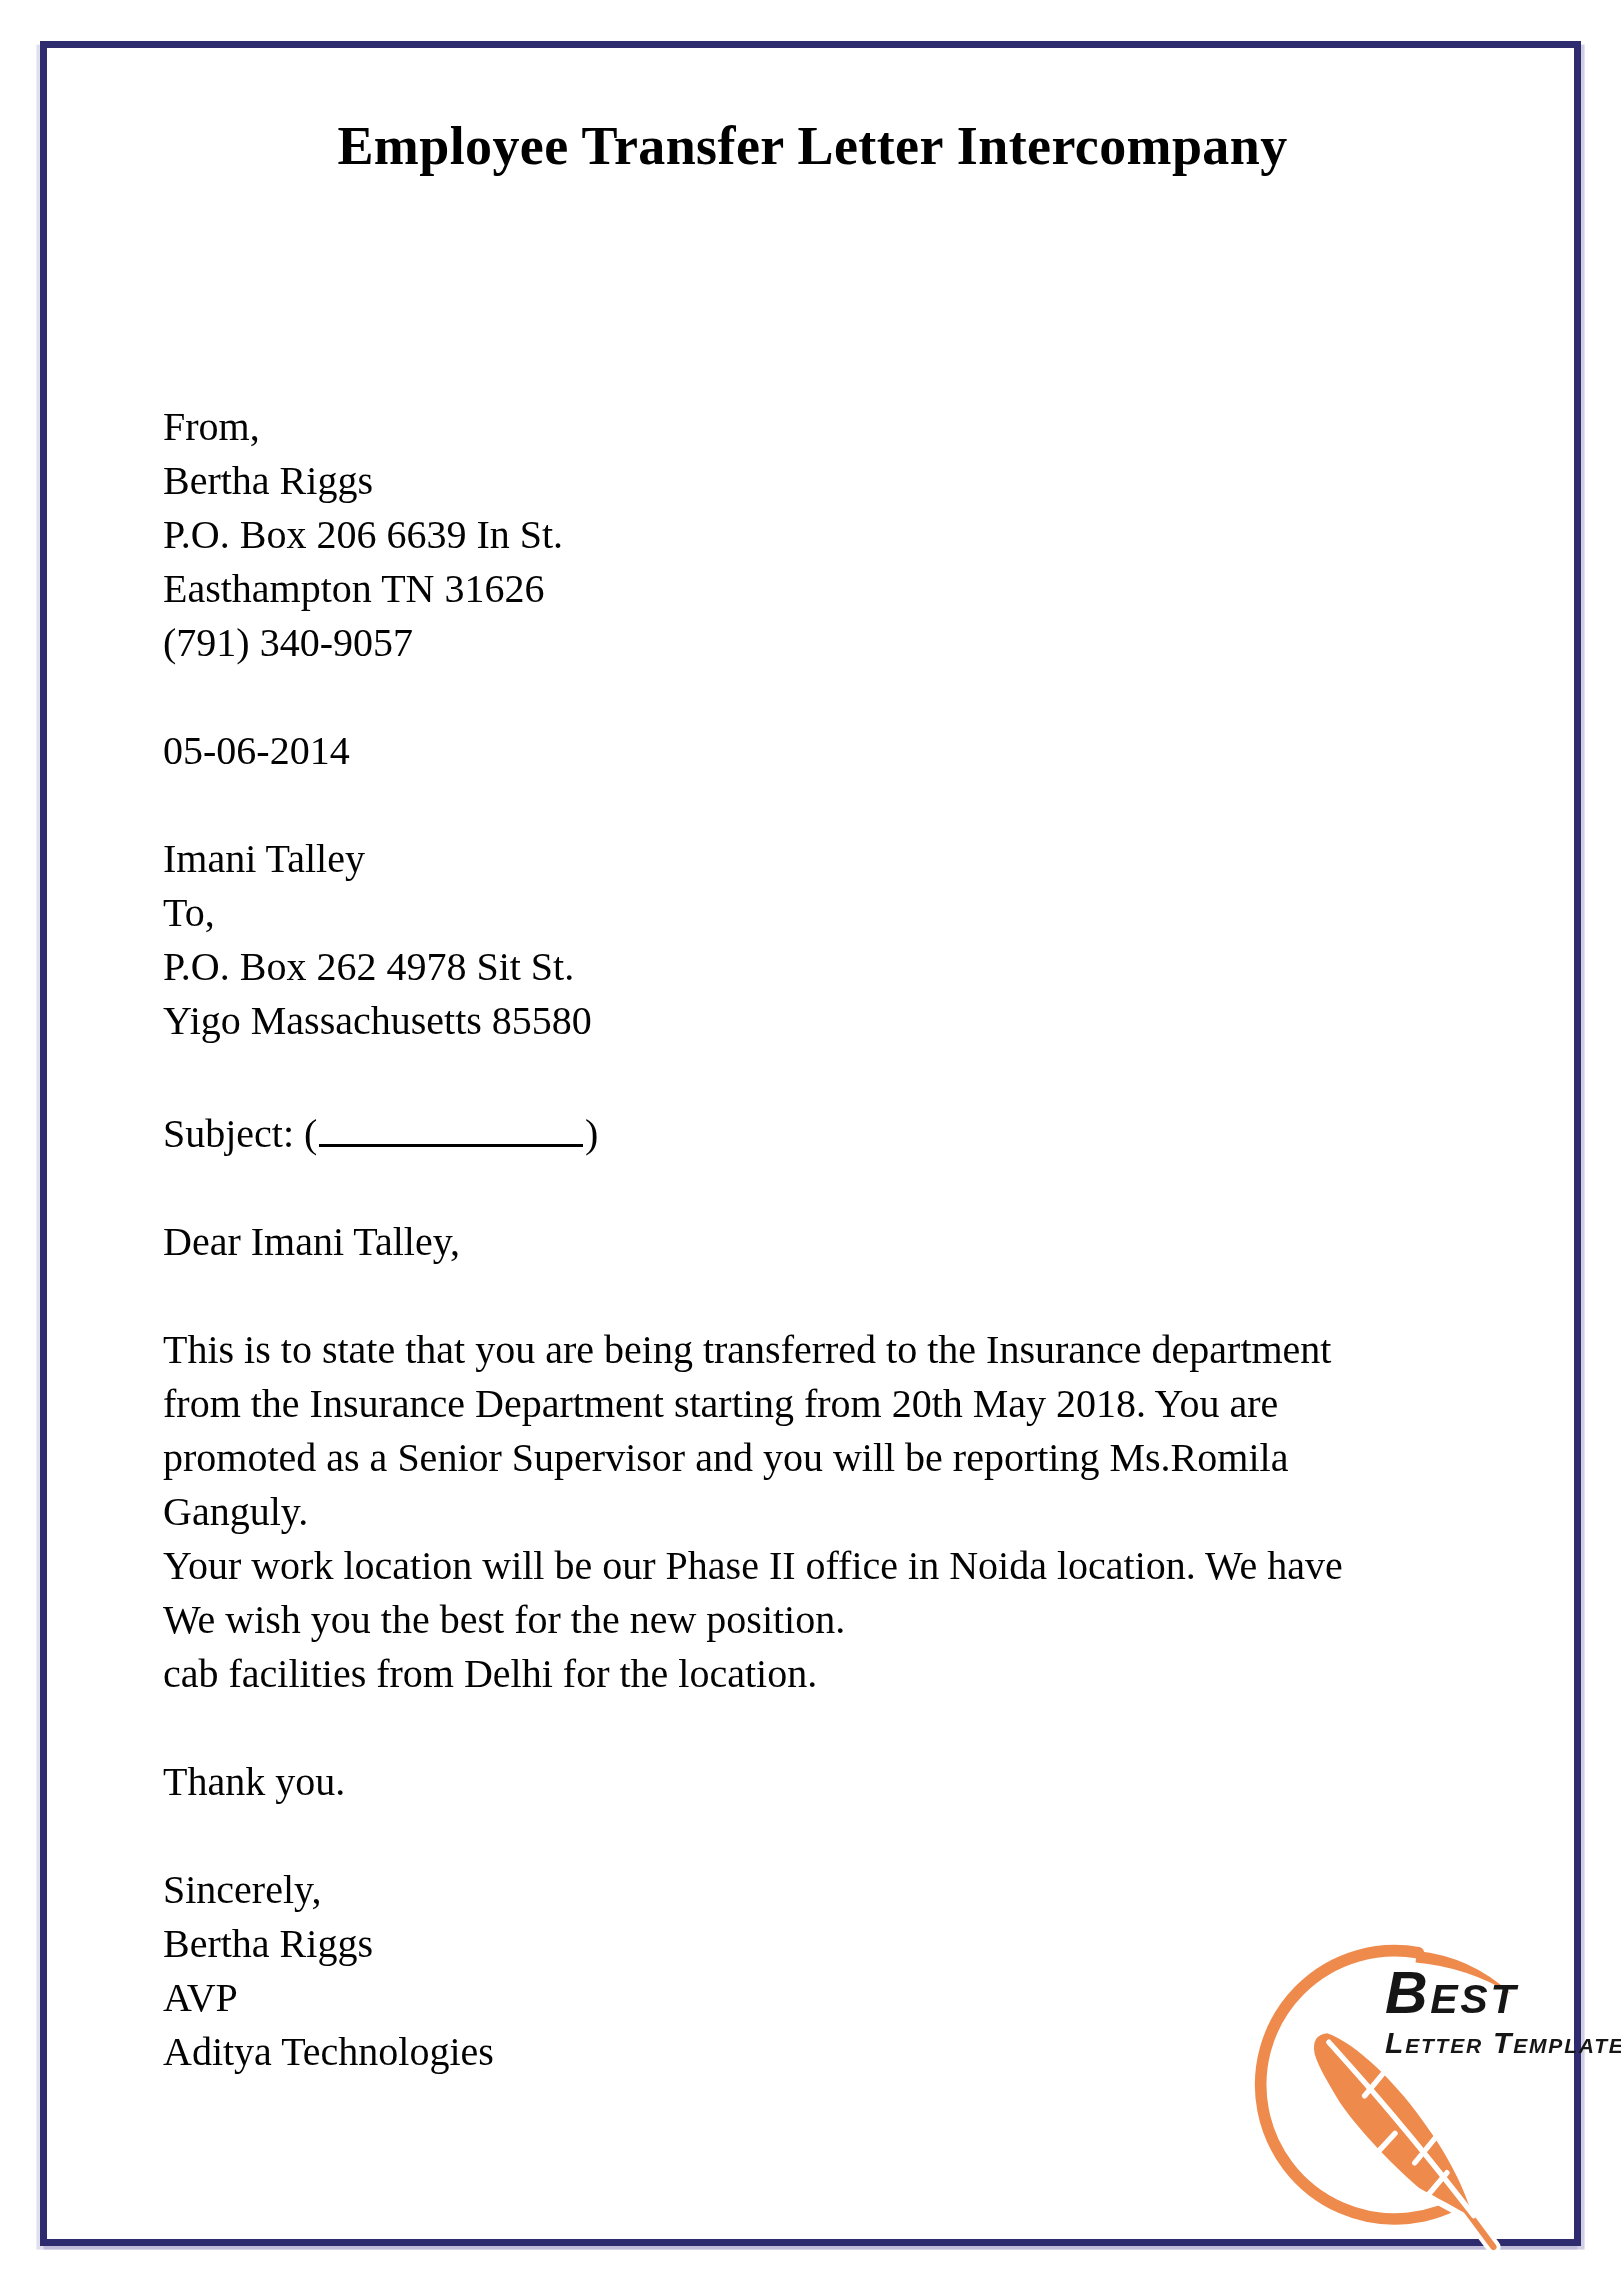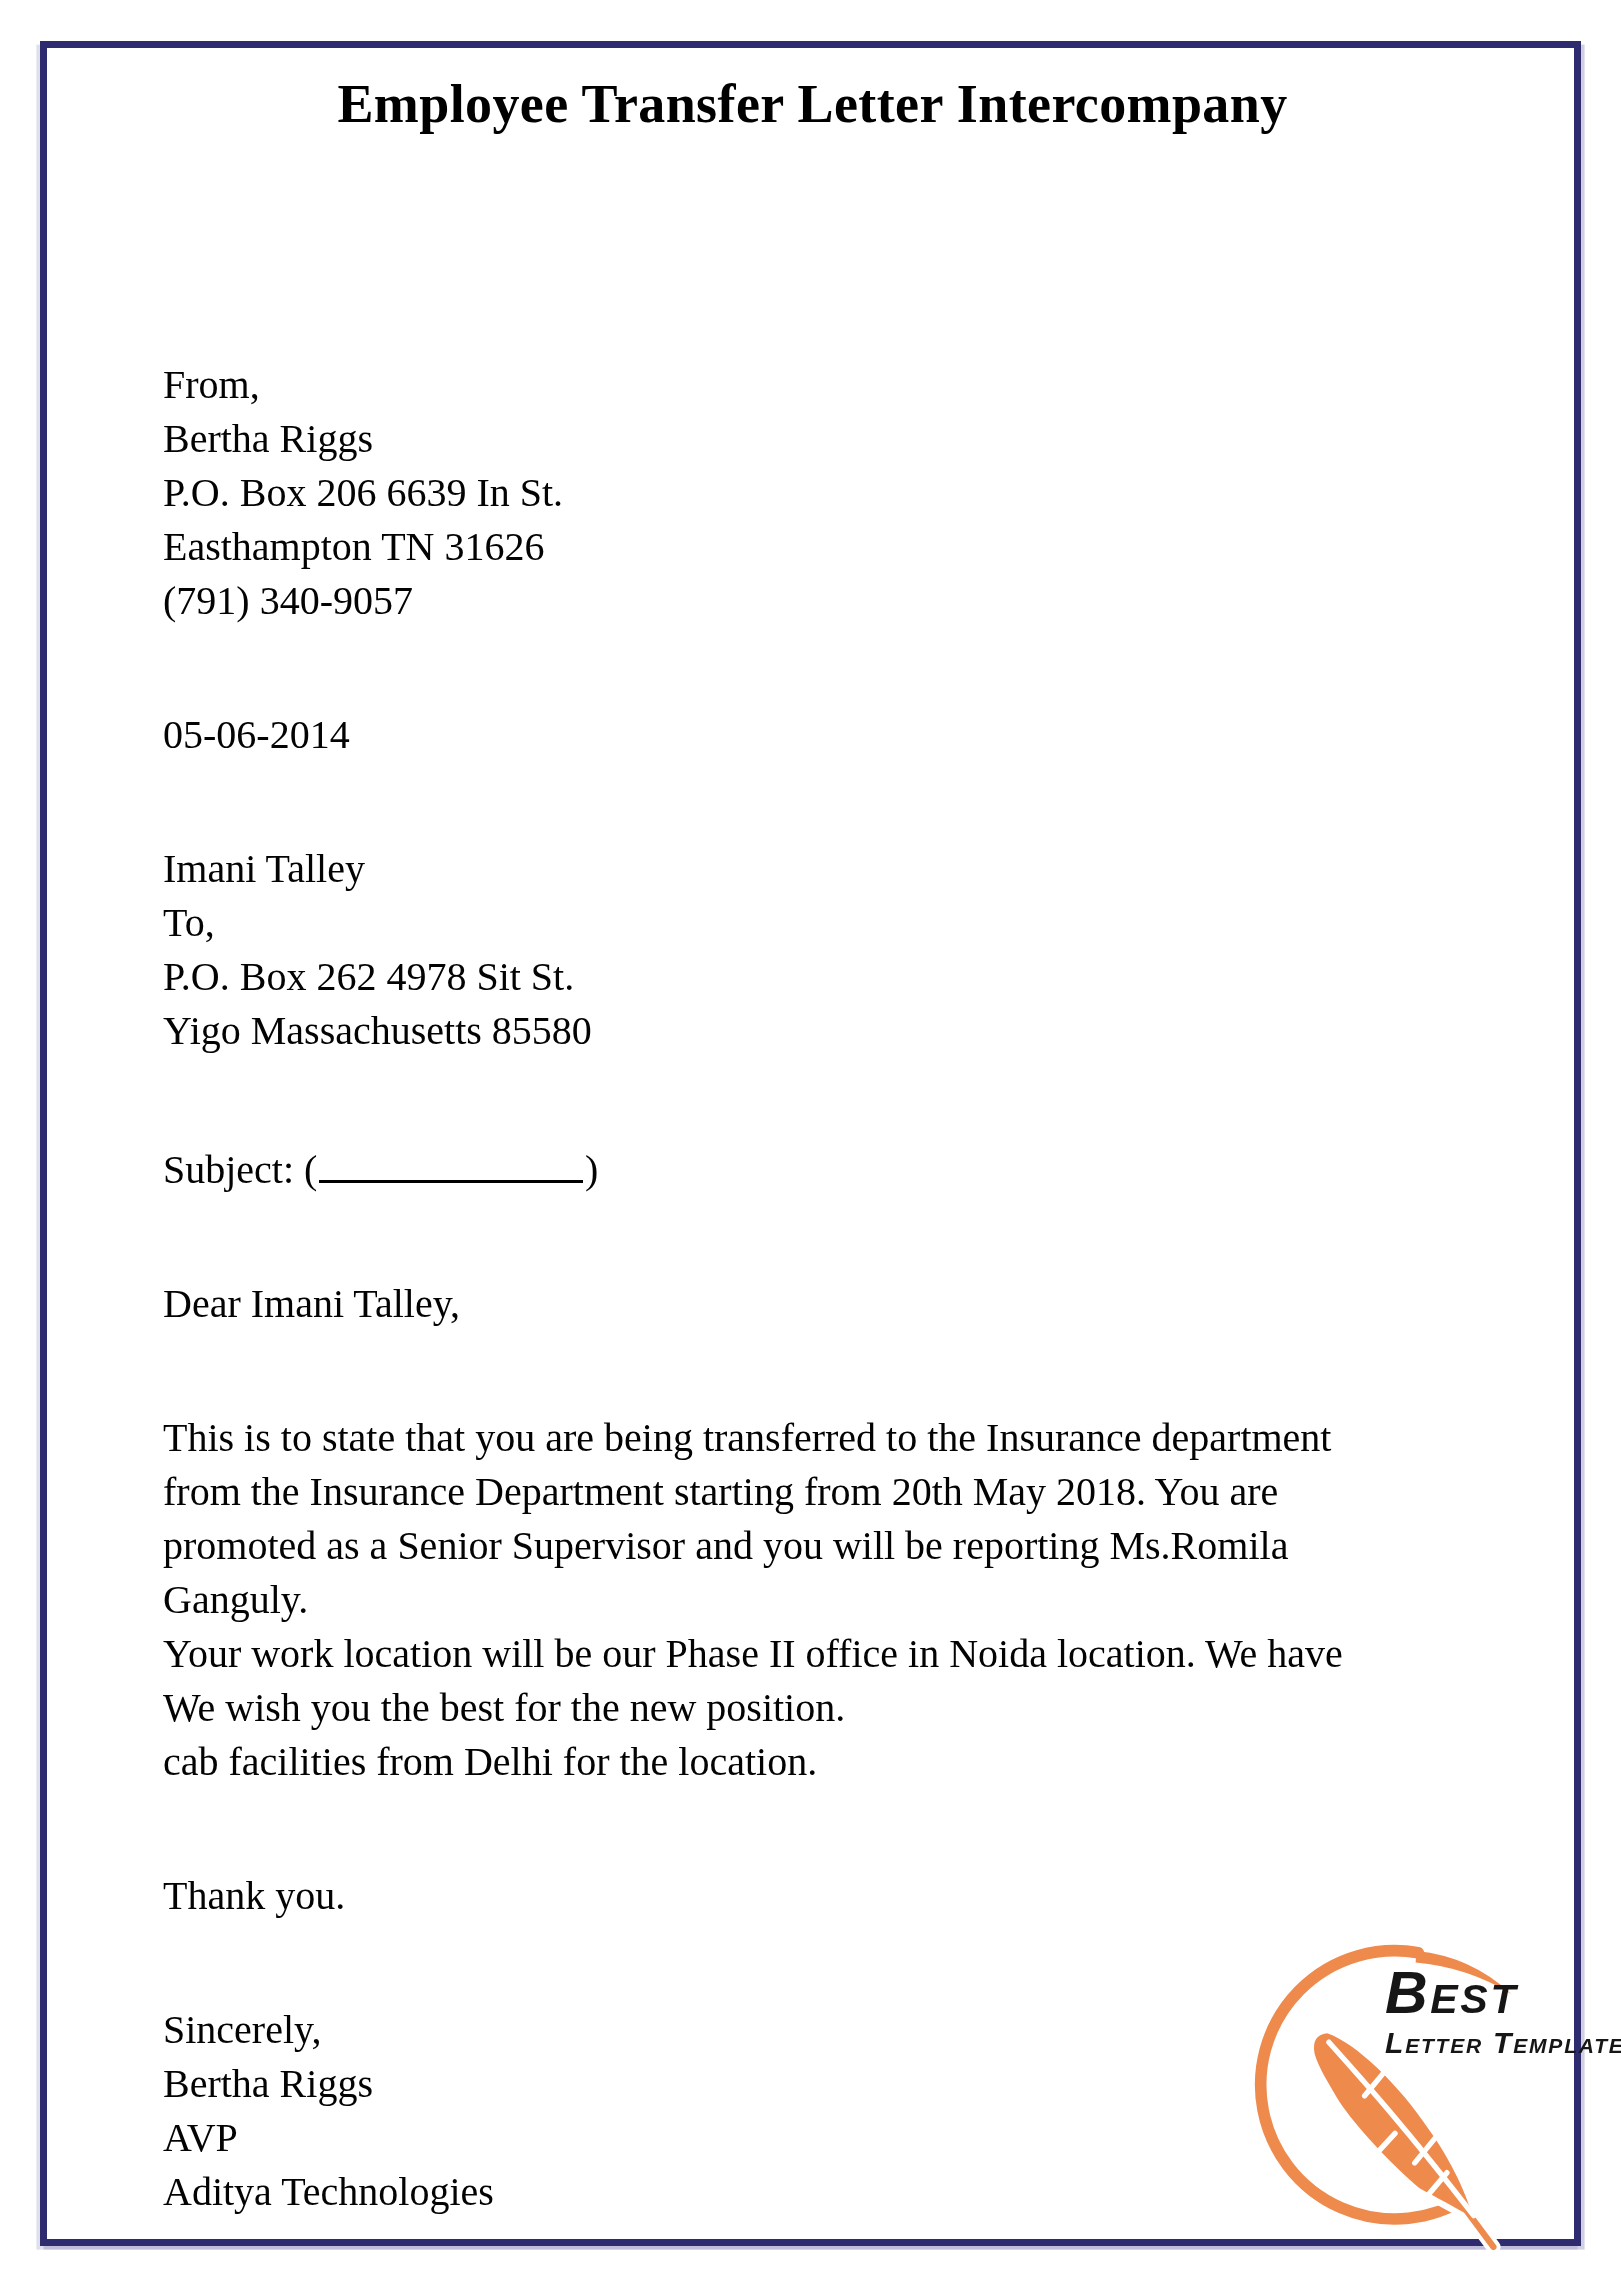--- a/index.html
+++ b/index.html
@@ -20,30 +20,30 @@
   }
   .content {
     position:absolute;
     left:163px; top:0;
     width:1299px;
     font-size:40px;
     line-height:54px;
     color:#030303;
   }
   .title {
-    margin-top:75px;
+    margin-top:117px;
     font-size:54px;
     line-height:59px;
     font-weight:bold;
     text-align:center;
     letter-spacing:0.4px;
     color:#000;
   }
   .from-block { margin-top:224px; }
-  .gap-block  { margin-top:80px; }
+  .gap-block  { margin-top:54px; }
   .subject-blank {
     display:inline-block;
     width:264px;
     height:45px;
     border-bottom:3.6px solid #000;
     vertical-align:baseline;
     margin:0 1.8px;
   }
   
   .logo {

